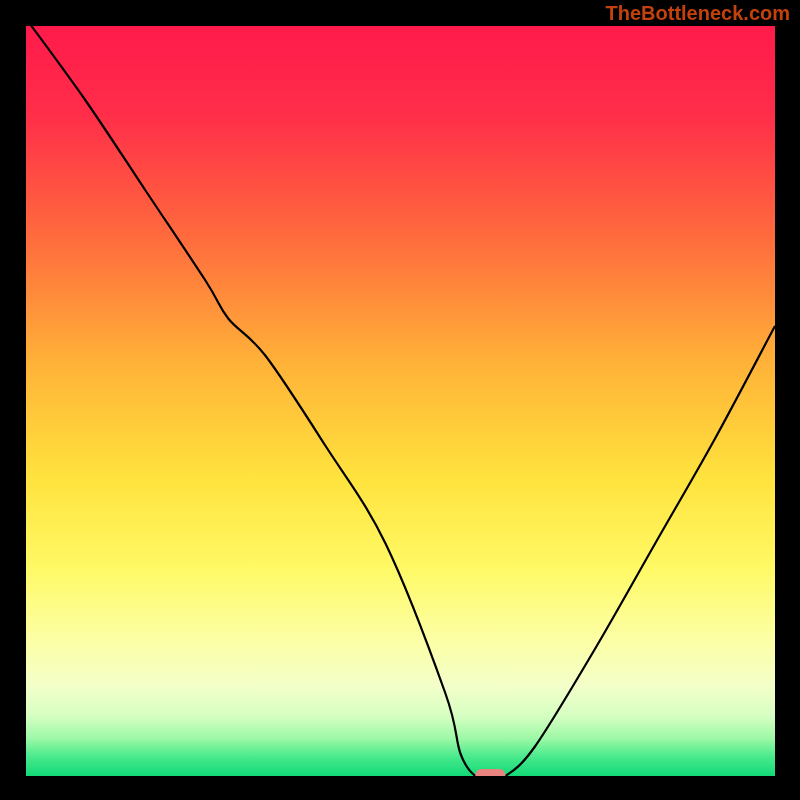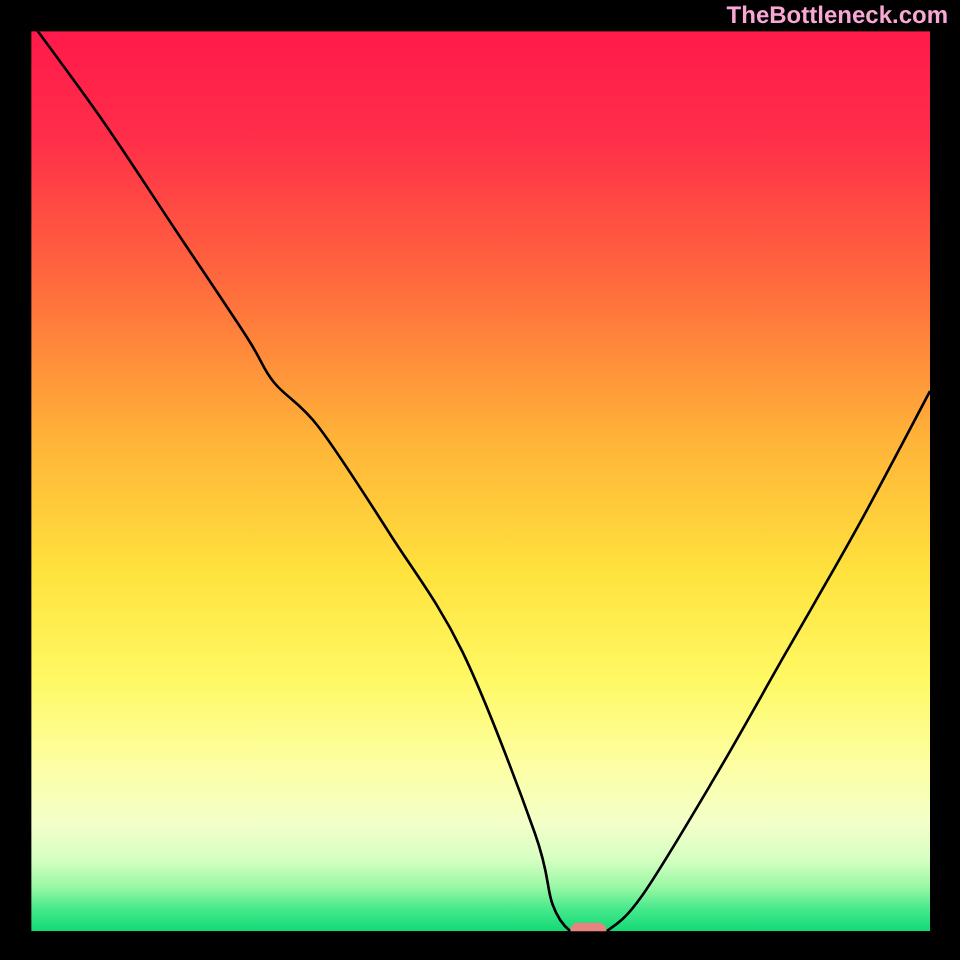--- a/index.html
+++ b/index.html
@@ -16,21 +16,21 @@
     height: 800px;
     background: #000000;
   }
   .watermark {
     position: absolute;
     top: 2px;
     right: 10px;
     font-family: Arial, Helvetica, sans-serif;
     font-size: 20px;
     font-weight: 600;
-    color: #f9a8d4;
+    color: #c2410c;
     z-index: 10;
   }
   .plot {
     position: absolute;
     left: 26px;
     top: 26px;
     width: 749px;
     height: 750px;
   }
   svg { display: block; }

